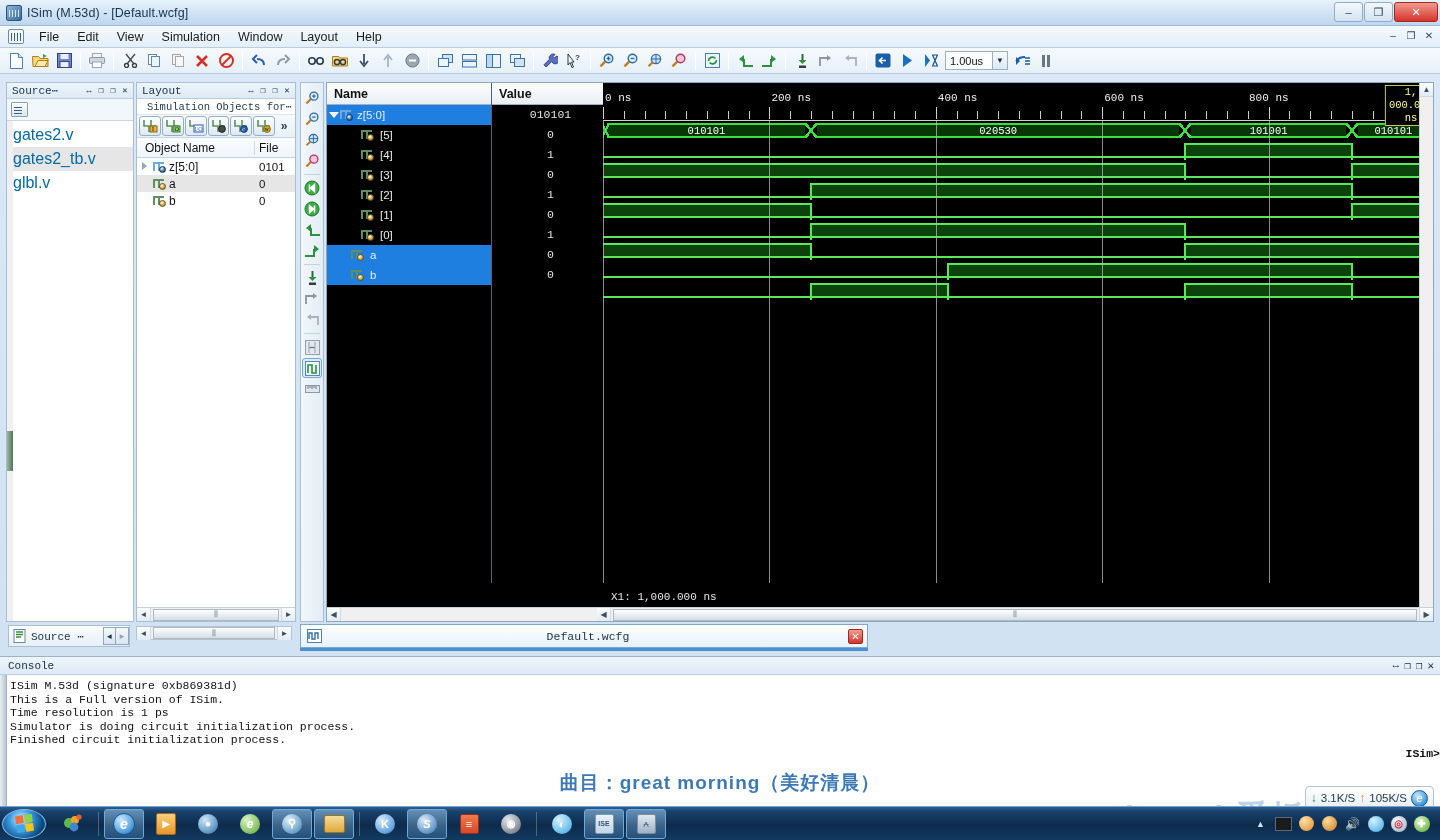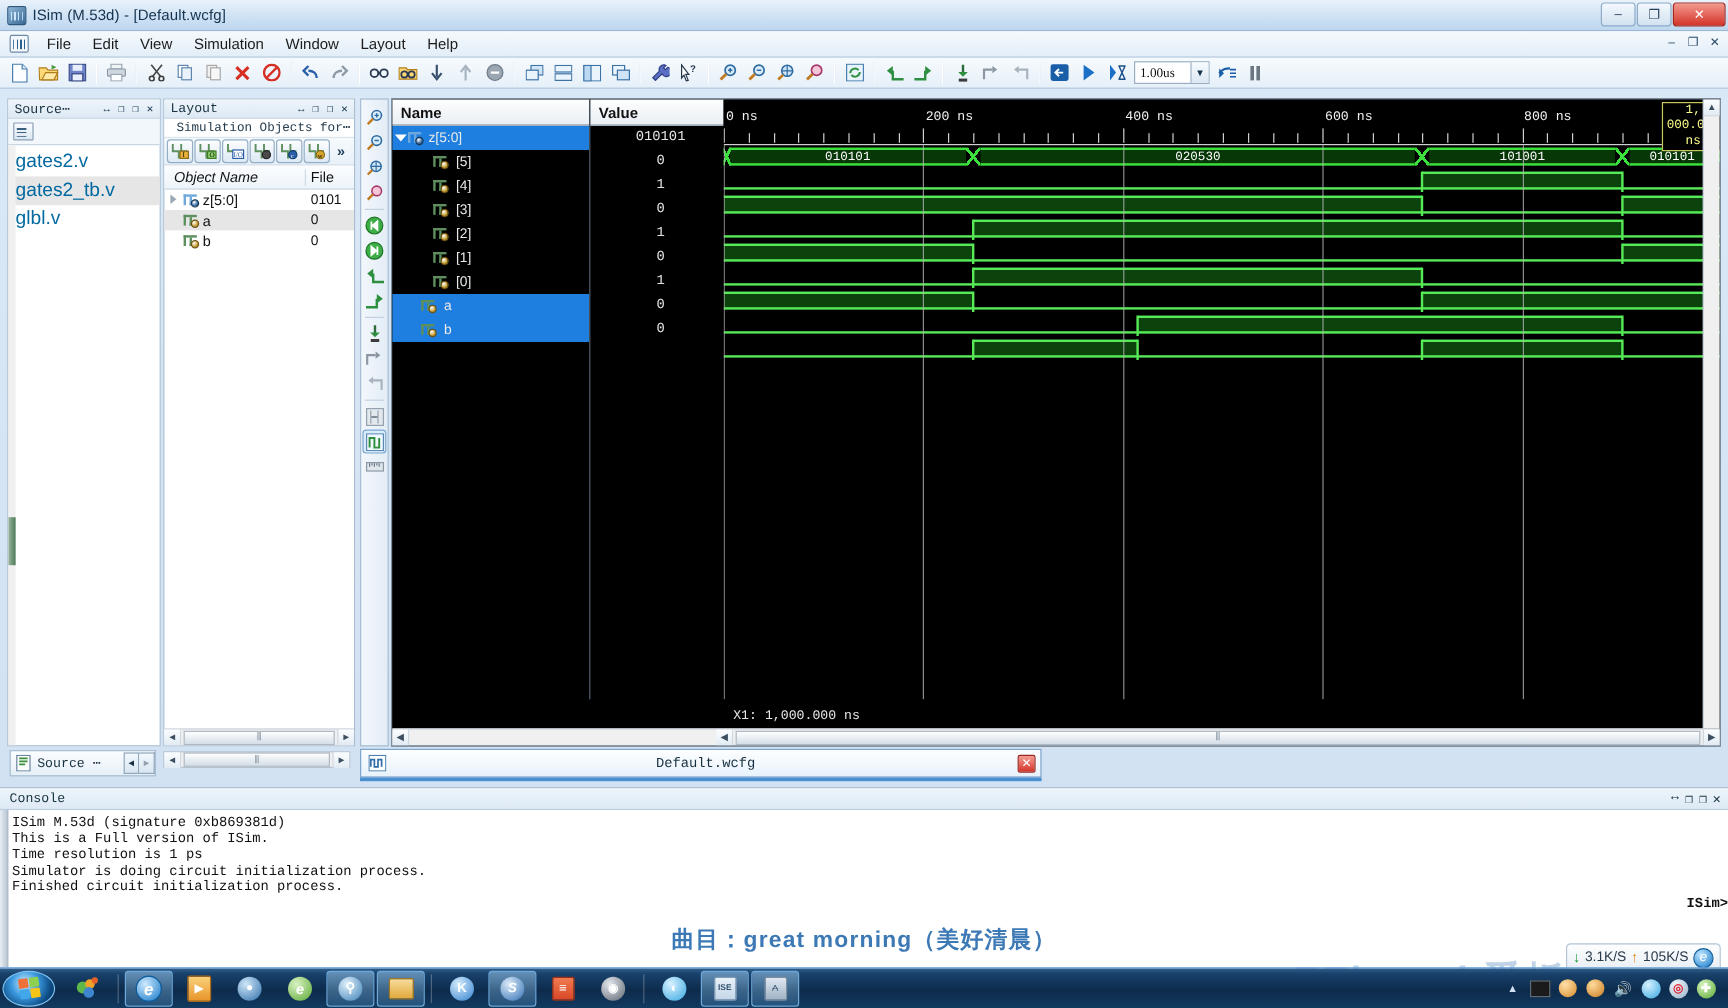--- a/index.html
+++ b/index.html
@@ -75,21 +75,21 @@
   .tbtn{
     width:22px;height:22px;margin:0 1px;border:1px solid transparent;border-radius:3px;
     display:flex;align-items:center;justify-content:center;
   }
   .tsep{width:1px;height:18px;background:#c2d2e2;margin:0 4px;border-right:1px solid #fff;}
   .zoomcombo{
     display:flex;align-items:center;height:19px;margin:0 2px;
     border:1px solid #9aafc4;background:#fff;
   }
   .zoomcombo .zv{
-    font-family:Liberation Serif, serif;font-size:11px;
+    font-family:Liberation Sans, sans-serif;font-size:11px;
     padding:0 4px; width:46px; color:#111;
   }
   .zoomcombo .zarrow{
     width:15px;height:17px;background:linear-gradient(180deg,#f7fbfe,#dce8f3);
     border-left:1px solid #9aafc4;display:flex;align-items:center;justify-content:center;
     font-size:8px;color:#15304a;
   }
   
   #workspace{ position:absolute; left:0; top:74px; width:1440px; height:582px; }
   .panel{
@@ -137,21 +137,21 @@
     width:22px;height:20px;margin-right:1px;border:1px solid #94aec6;border-radius:3px;
     background:linear-gradient(180deg,#fcfdff,#dde9f4);
     display:flex;align-items:center;justify-content:center;
   }
   .objbtn.more{border:none;background:none;font-weight:bold;color:#22415c;width:16px;}
   .obj-table-head{
     height:20px;display:flex;align-items:center;border-bottom:1px solid #c5d3e0;
     background:linear-gradient(180deg,#fbfdff,#eef4fa);
     font-size:12px;color:#111;
   }
-  .obj-table-head .c1{flex:1;padding-left:8px;border-right:1px solid #cfdae5;font-style:italic;}
+  .obj-table-head .c1{flex:1;padding-left:8px;border-right:1px solid #cfdae5;}
   .obj-table-head .c2{width:40px;padding-left:4px;}
   .obj-row{height:17px;display:flex;align-items:center;font-size:12px;color:#111;}
   .obj-row.sel{background:#e6e6e6;}
   .obj-row .name{flex:1;display:flex;align-items:center;gap:3px;padding-left:4px;}
   .obj-row .val{width:40px;padding-left:4px;font-size:11.5px;}
   .tri{width:9px;height:9px;position:relative;}
   .tri::after{content:"";position:absolute;left:1px;top:0;border-left:5px solid #9aa7b4;
     border-top:4.5px solid transparent;border-bottom:4.5px solid transparent;}
   
   .sigico{width:13px;height:12px;position:relative;display:inline-block;}
@@ -948,21 +948,21 @@
             <div class="rtick" style="left: 728px;"></div>
             <div class="rtick" style="left: 748.8px;"></div>
             <div class="rtick" style="left: 769.6px;"></div>
             <div class="rtick" style="left: 790.4px;"></div>
             <div class="rtick" style="left: 811.2px;"></div>
             <div class="rbaseline"></div>
             <div class="rlabel" style="left: 0px;">0 ns</div>
             <div class="rlabel" style="left: 166.4px;">200 ns</div>
             <div class="rlabel" style="left: 332.8px;">400 ns</div>
             <div class="rlabel" style="left: 499.2px;">600 ns</div>
-            <div class="rlabel" style="left: 665px;">800 ns</div>
+            <div class="rlabel" style="left: 644px;">800 ns</div>
           </div>
         <div id="wave-plot">
             <div class="wave-lane" style="top: 38px;">
               <div class="bus-seg" style="left: 5px; width: 197px;">010101</div>
               <div class="bus-x" style="left: 202px;">
                 <i></i>
                 <u></u>
               </div>
               <div class="bus-x" style="left: -1px; width: 7px;">
                 <i></i>

